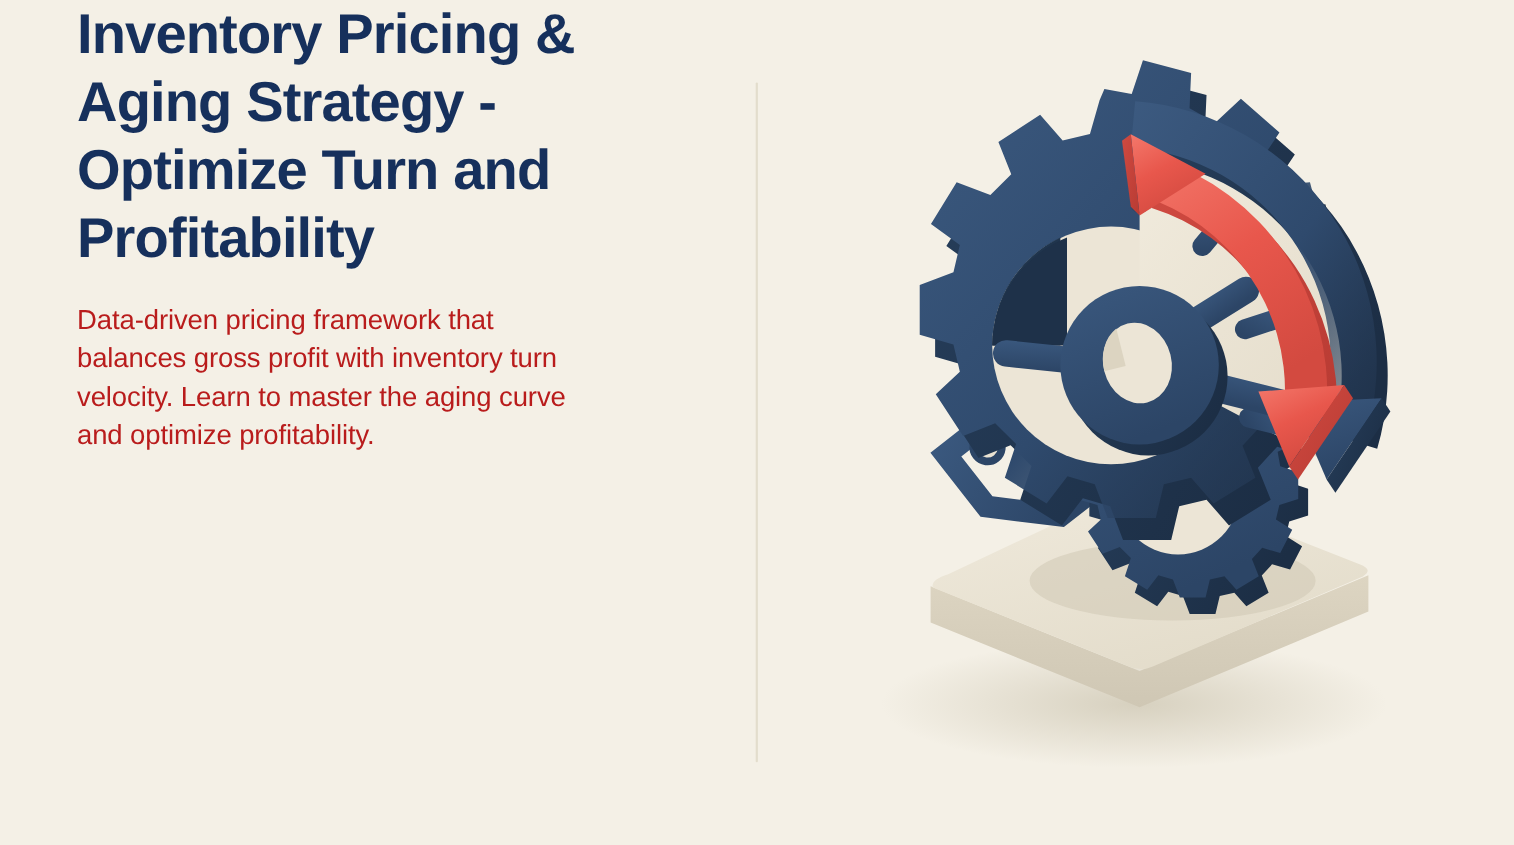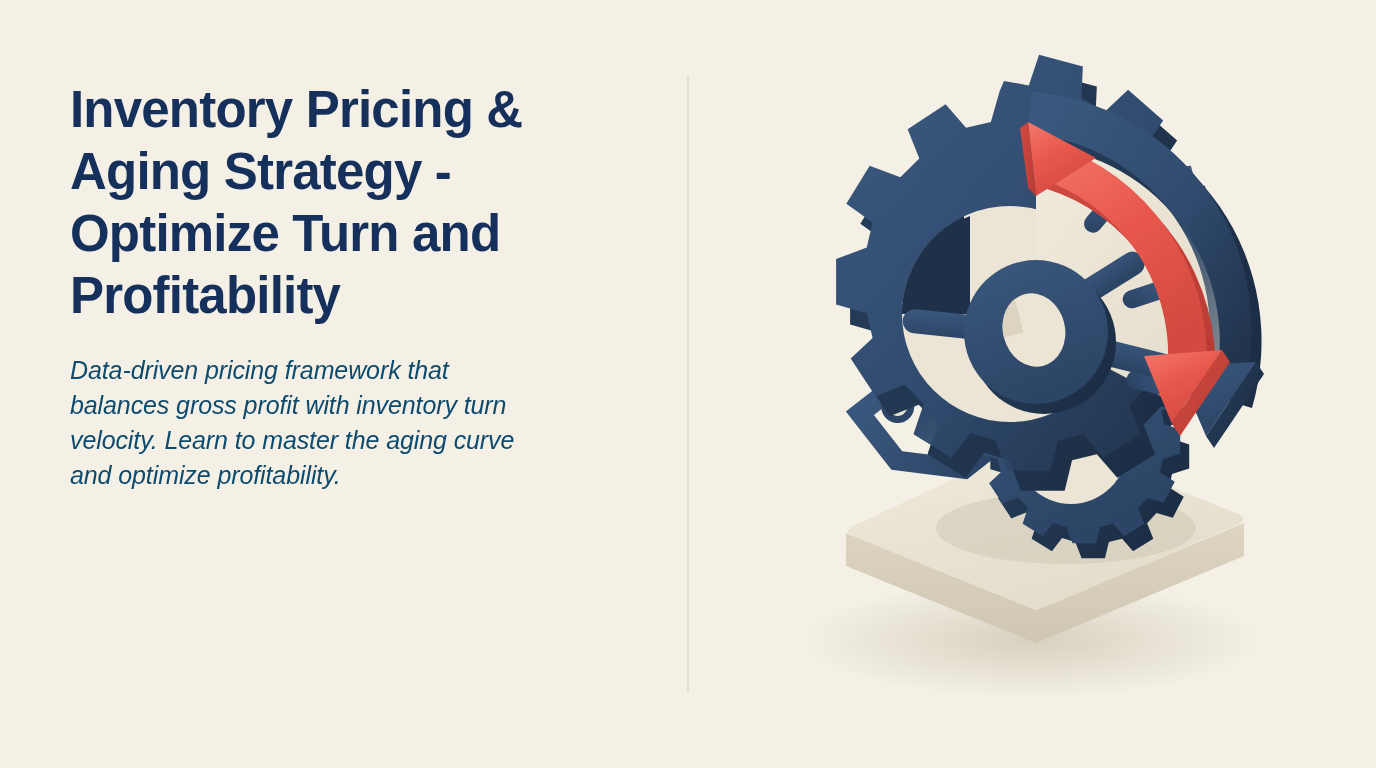--- a/index.html
+++ b/index.html
@@ -25,42 +25,41 @@
 
   
   #text-col {
     position:absolute;
     left:70px;
     top:0;
     width:570px;
     height:572px;
     display:flex;
     flex-direction:column;
-    justify-content:center;
+    justify-content:flex-start;
   }
 
   #headline {
     font-size:51px;
     line-height:62px;
     font-weight:700;
     letter-spacing:-0.8px;
     color:#16305c;
     white-space:pre-line;
     margin-bottom:26px;
   }
 
   #subheadline {
     font-size:25px;
     line-height:35px;
     font-weight:400;
     letter-spacing:-0.1px;
-    color:#0c4a6e;
+    color:#b91c1c;
     white-space:pre-line;
     max-width:560px;
-    font-style:italic;
   }
 
   
   #divider {
     position:absolute;
     left:687px;
     top:75px;
     width:2px;
     height:618px;
     background:#e3ddcc;

